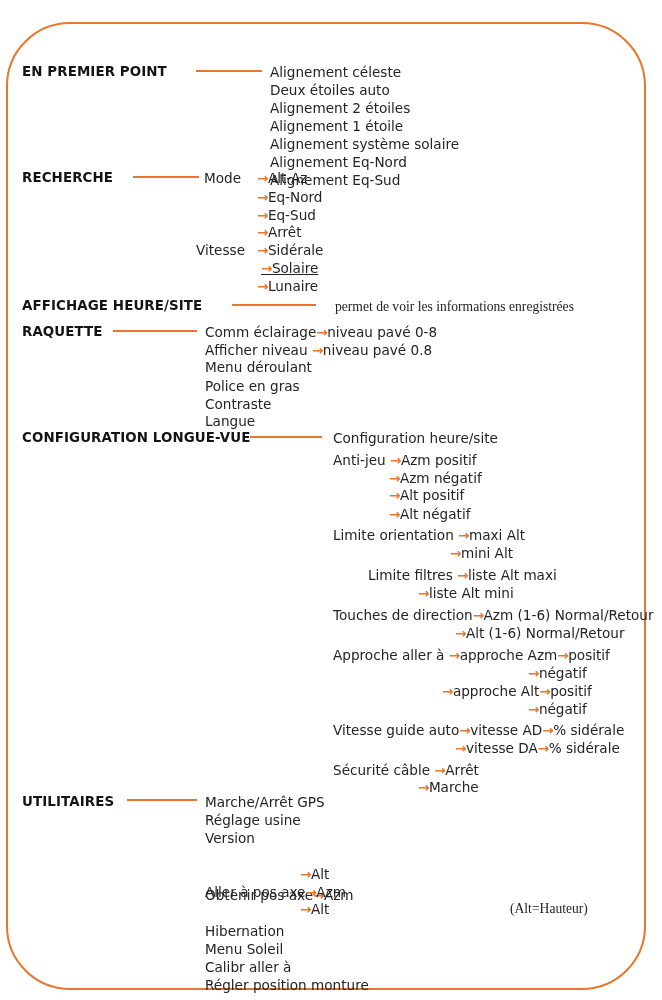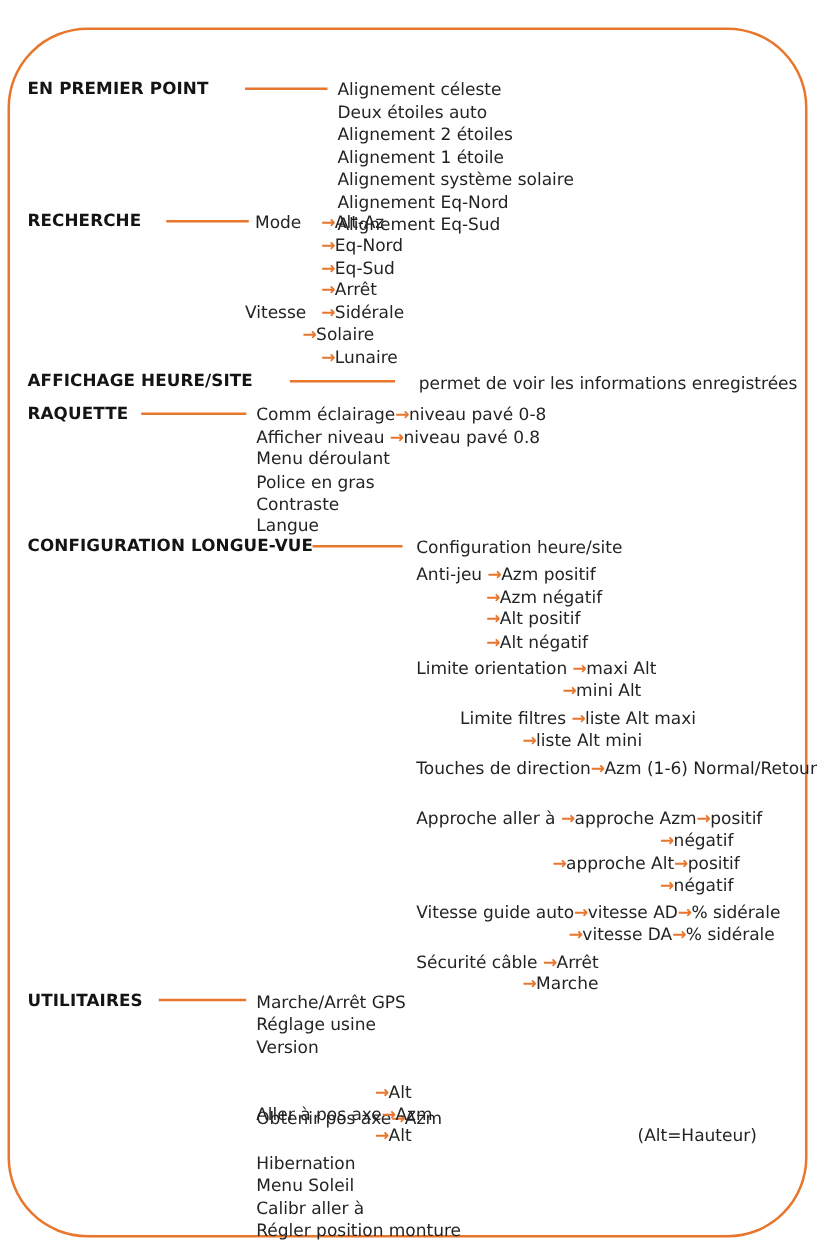--- a/index.html
+++ b/index.html
@@ -63,20 +63,21 @@
     color: #E8762C;
     font-weight: 600;
     letter-spacing: -0.5px;
   }
 
   .note {
     position: absolute;
     white-space: nowrap;
     font-size: 13.6px;
     color: #232323;
+    font-family: Liberation Serif, serif;
   }
 </style>
 </head>
 <body>
 
 <div id="frame-border"></div>
 
 <div id="diagram">
 
   <div class="section-label" style="left:22px; top:64px;">EN PREMIER POINT</div>
@@ -94,21 +95,21 @@
   <div class="connector" style="left: 133px; top: 176.05px; width: 66px;"></div>
 
   <div class="item" style="left: 204px; top: 170.24px;">Mode</div>
   <div class="item" style="left: 257px; top: 170.24px;"><span class="arrow">→</span><span>Alt-Az</span></div>
   <div class="item" style="left: 257px; top: 188.5px;"><span class="arrow">→</span><span>Eq-Nord</span></div>
   <div class="item" style="left: 257px; top: 206.76px;"><span class="arrow">→</span><span>Eq-Sud</span></div>
   <div class="item" style="left: 257px; top: 224.19px;"><span class="arrow">→</span><span>Arrêt</span></div>
 
   <div class="item" style="left: 196px; top: 242.45px;">Vitesse</div>
   <div class="item" style="left: 257px; top: 242.45px;"><span class="arrow">→</span><span>Sidérale</span></div>
-  <div class="item" style="left: 242px; top: 259.88px;"><span class="arrow">→</span><span>Solaire</span></div>
+  <div class="item" style="left: 261px; top: 259.88px; text-decoration: underline;"><span class="arrow">→</span><span>Solaire</span></div>
   <div class="item" style="left: 257px; top: 278.14px;"><span class="arrow">→</span><span>Lunaire</span></div>
 
   <div class="section-label" style="left: 22px; top: 298.06px;">AFFICHAGE HEURE/SITE</div>
   <div class="connector" style="left: 232px; top: 303.87px; width: 84px;"></div>
   <div class="note" style="left: 335px; top: 298.89px;">permet de voir les informations enregistrées</div>
 
   <div class="section-label" style="left: 22px; top: 323.79px; text-align: right;">RAQUETTE</div>
   <div class="connector" style="left: 113px; top: 329.6px; width: 84px;"></div>
 
   <div class="item" style="left: 205px; top: 323.79px;"><span>Comm éclairage</span><span class="arrow">→</span><span>niveau pavé 0-8</span></div>
@@ -128,20 +129,21 @@
   <div class="item" style="left: 389px; top: 487.3px;"><span class="arrow">→</span><span>Alt positif</span></div>
   <div class="item" style="left: 389px; top: 505.56px;"><span class="arrow">→</span><span>Alt négatif</span></div>
 
   <div class="item" style="left: 333px; top: 527.14px;"><span>Limite orientation </span><span class="arrow">→</span><span>maxi Alt</span></div>
   <div class="item" style="left: 450px; top: 545.4px;"><span class="arrow">→</span><span>mini Alt</span></div>
 
   <div class="item" style="left: 333px; top: 566.98px; margin-left: 35px;"><span>Limite filtres </span><span class="arrow">→</span><span>liste Alt maxi</span></div>
   <div class="item" style="left: 418px; top: 585.24px;"><span class="arrow">→</span><span>liste Alt mini</span></div>
 
   <div class="item" style="left: 333px; top: 606.82px;"><span>Touches de direction</span><span class="arrow">→</span><span>Azm (1-6) Normal/Retour</span></div>
+  <div class="item" style="left: 455px; top: 625.08px;"><span class="arrow">→</span><span>Alt (1-6) Normal/Retour</span></div>
 
   <div class="item" style="left: 333px; top: 646.66px;"><span>Approche aller à </span><span class="arrow">→</span><span>approche Azm</span><span class="arrow">→</span><span>positif</span></div>
   <div class="item" style="left: 528px; top: 664.92px;"><span class="arrow">→</span><span>négatif</span></div>
   <div class="item" style="left: 442px; top: 683.18px;"><span class="arrow">→</span><span>approche Alt</span><span class="arrow">→</span><span>positif</span></div>
   <div class="item" style="left: 528px; top: 700.61px;"><span class="arrow">→</span><span>négatif</span></div>
 
   <div class="item" style="left: 333px; top: 722.19px;"><span>Vitesse guide auto</span><span class="arrow">→</span><span>vitesse AD</span><span class="arrow">→</span><span>% sidérale</span></div>
   <div class="item" style="left: 455px; top: 740.45px;"><span class="arrow">→</span><span>vitesse DA</span><span class="arrow">→</span><span>% sidérale</span></div>
 
   <div class="item" style="left: 333px; top: 762.03px;"><span>Sécurité câble </span><span class="arrow">→</span><span>Arrêt</span></div>

